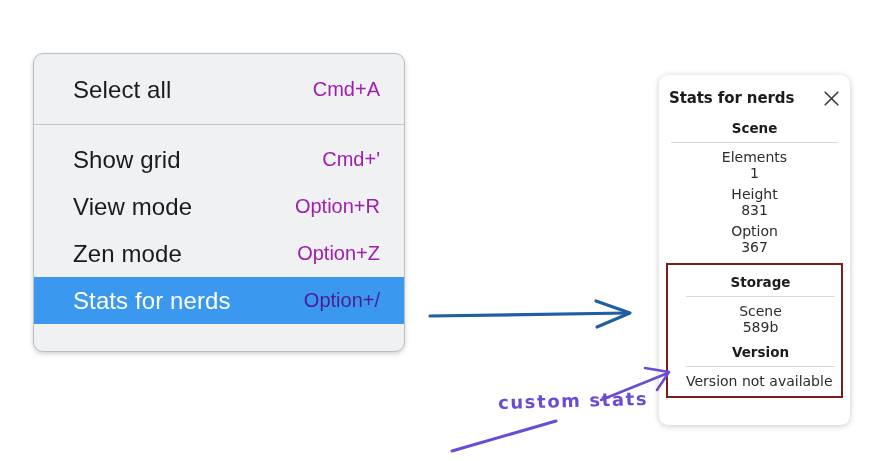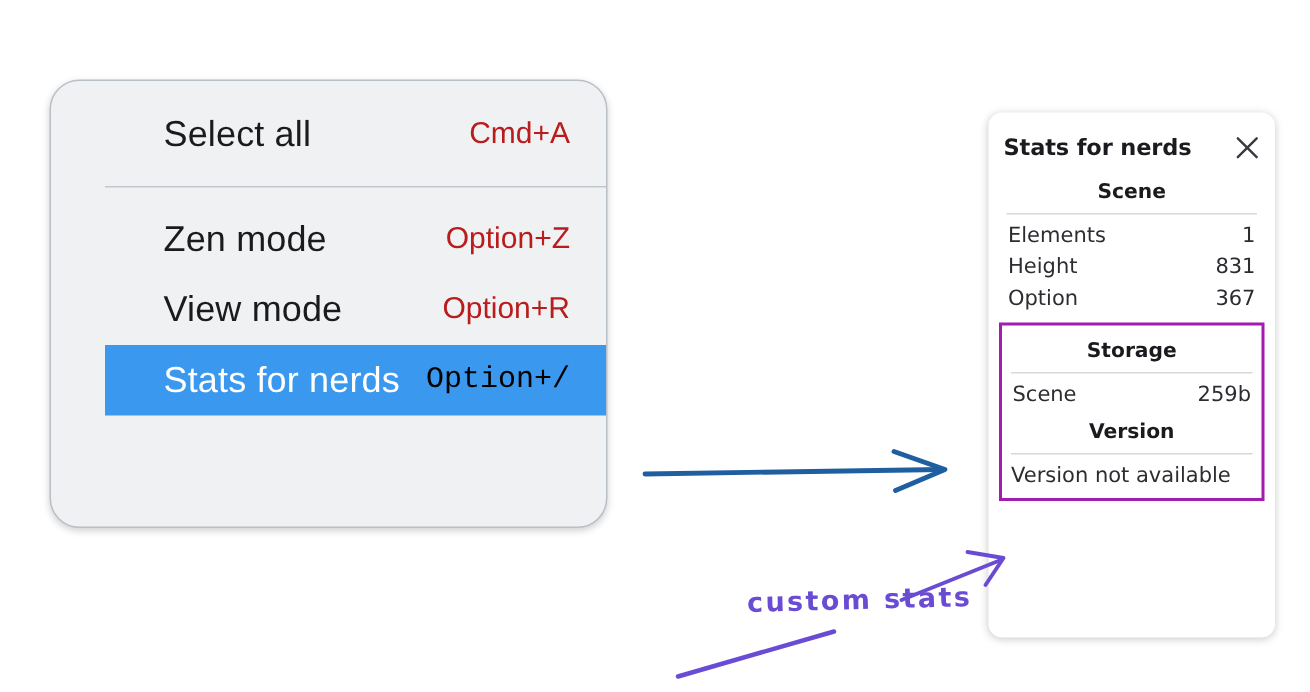--- a/index.html
+++ b/index.html
@@ -17,25 +17,24 @@
 
   
   .context-menu {
     position: absolute;
     left: 33px;
     top: 53px;
     width: 372px;
     height: 299px;
     background: #f0f1f3;
     border: 1px solid #b9bfc7;
-    border-radius: 20px;
+    border-radius: 10px;
     box-shadow: 0 2px 5px rgba(0,0,0,0.18);
     box-sizing: border-box;
     overflow: hidden;
-    padding-left: 36px;
   }
   .menu-group-top {
     padding-top: 12px;
     padding-bottom: 11px;
   }
   .menu-separator {
     height: 1px;
     background: #c2c7cd;
     margin: 0;
   }
@@ -53,32 +52,31 @@
     cursor: default;
   }
   .menu-item .label {
     font-size: 24px;
     color: #1b1b1b;
     letter-spacing: 0.1px;
     white-space: nowrap;
   }
   .menu-item .shortcut {
     font-size: 20px;
-    color: #b91c1c;
+    color: #a21caf;
     white-space: nowrap;
   }
   .menu-item.highlighted {
     background: #3a99ee;
   }
   .menu-item.highlighted .label {
     color: #ffffff;
   }
   .menu-item.highlighted .shortcut {
-    color: #000000;
-    font-family: Liberation Mono, monospace;
+    color: #4c1d95;
   }
 
   
   .stats-panel {
     position: absolute;
     left: 659px;
     top: 75px;
     width: 191px;
     height: 350px;
     background: #ffffff;
@@ -115,33 +113,35 @@
     color: #1b1b1f;
     padding: 7px 0 6px 0;
   }
   .section-rule {
     height: 1px;
     background: #d8d8dc;
     margin: 0 2px 3px 2px;
   }
   .stat-row {
     display: flex;
+    align-items: center;
     justify-content: space-between;
     font-size: 14px;
     color: #2c2c31;
     padding: 2.5px 3px;
+    flex-direction: column;
   }
   .stat-row .k { white-space: nowrap; }
   .stat-row .v { white-space: nowrap; }
 
   
   .custom-region {
-    border: 2px solid #a21caf;
+    border: 2px solid #7f1d1d;
     margin: 6px -3px 0 -3px;
-    padding: 2px 4px 6px 4px;
+    padding: 2px 4px 6px 16px;
     box-sizing: border-box;
   }
   .single-line {
     font-size: 14px;
     color: #2c2c31;
     padding: 3px 2px 1px 2px;
     white-space: nowrap;
   }
 
   
@@ -174,26 +174,30 @@
     <div class="menu-item">
       <span class="label">Select all</span>
       <span class="shortcut">Cmd+A</span>
     </div>
   </div>
 
   <div class="menu-separator"></div>
 
   <div class="menu-group-bottom">
     <div class="menu-item">
+      <span class="label">Show grid</span>
+      <span class="shortcut">Cmd+'</span>
+    </div>
+    <div class="menu-item">
+      <span class="label">View mode</span>
+      <span class="shortcut">Option+R</span>
+    </div>
+    <div class="menu-item">
       <span class="label">Zen mode</span>
       <span class="shortcut">Option+Z</span>
-    </div>
-    <div class="menu-item">
-      <span class="label">View mode</span>
-      <span class="shortcut">Option+R</span>
     </div>
     <div class="menu-item highlighted">
       <span class="label">Stats for nerds</span>
       <span class="shortcut">Option+/</span>
     </div>
   </div>
 
 </div>
 
 <div class="stats-panel">
@@ -225,21 +229,21 @@
     </div>
   </div>
 
   <div class="custom-region">
 
     <div>
       <div class="section-head">Storage</div>
       <div class="section-rule"></div>
       <div class="stat-row">
         <span class="k">Scene</span>
-        <span class="v">259b</span>
+        <span class="v">589b</span>
       </div>
     </div>
 
     <div>
       <div class="section-head">Version</div>
       <div class="section-rule"></div>
       <div class="single-line">Version not available</div>
     </div>
 
   </div>

